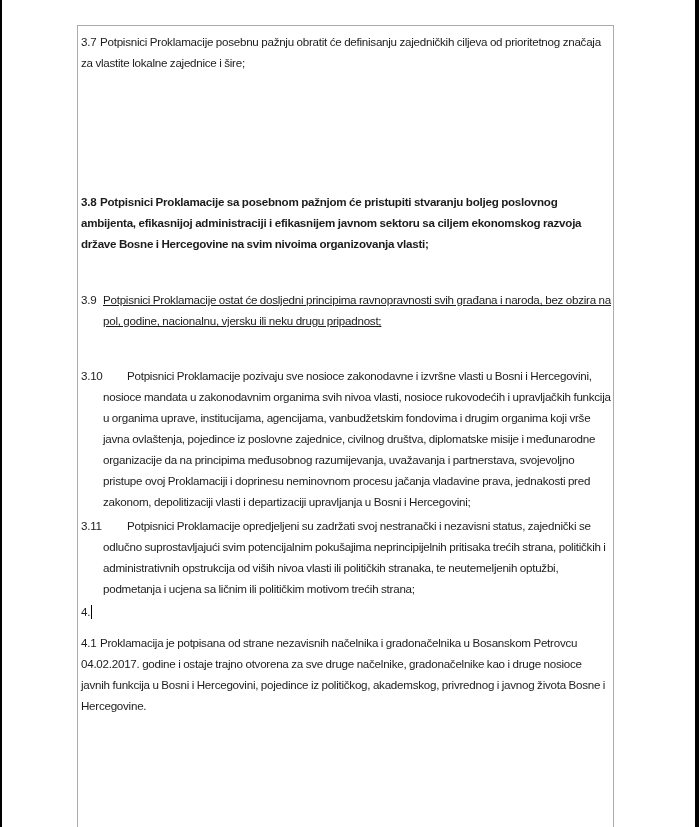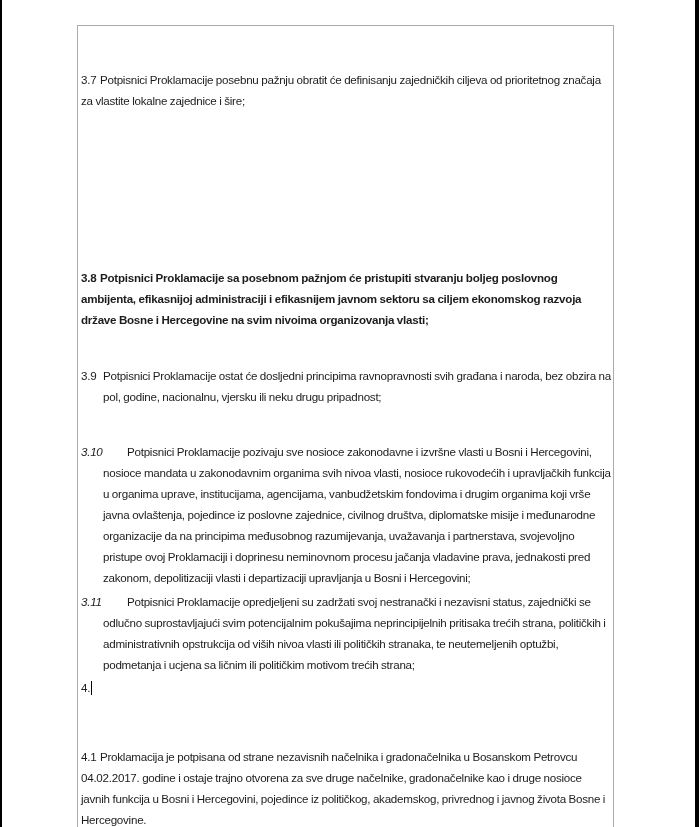--- a/index.html
+++ b/index.html
@@ -42,29 +42,29 @@
   .para { margin: 0; }
   .pnum {
     display: inline-block;
     text-indent: 0;
   }
   
   .hang {
     padding-left: 22px;
     text-indent: -22px;
   }
-  .nw19 .pnum { width: 19px; margin-top: 38px; }
+  .nw19 .pnum { width: 19px; }
   .nw22 .pnum { width: 22px; }
-  .nw46 .pnum { width: 46px; font-style: italic; }
+  .nw46 .pnum { width: 46px; }
   .nw-auto .pnum { width: auto; padding-right: 0; }
 
   
   .m-p37  { margin-top: 0; }
   .m-p38  { margin-top: 118px; font-weight: bold; }
-  .m-p39  { margin-top: 35px; }
+  .m-p39  { margin-top: 35px; text-decoration: underline; }
   .m-p310 { margin-top: 34px; }
   .m-p311 { margin-top: 3px; }
   .m-p4   { margin-top: 2px; }
   .m-p41  { margin-top: 10px; }
 
   .caret {
     display: inline-block;
     width: 1px;
     height: 14px;
     background: #000000;

